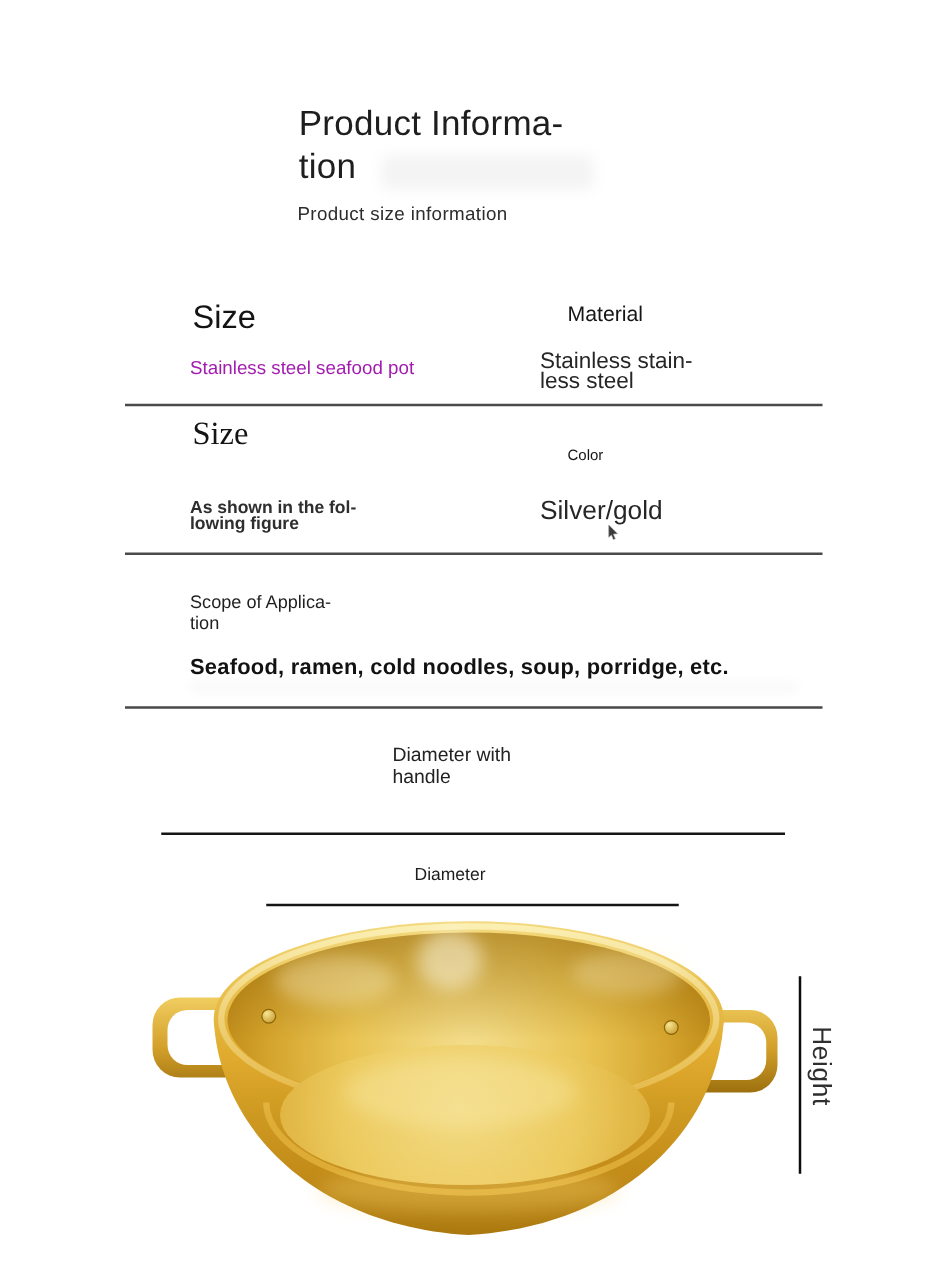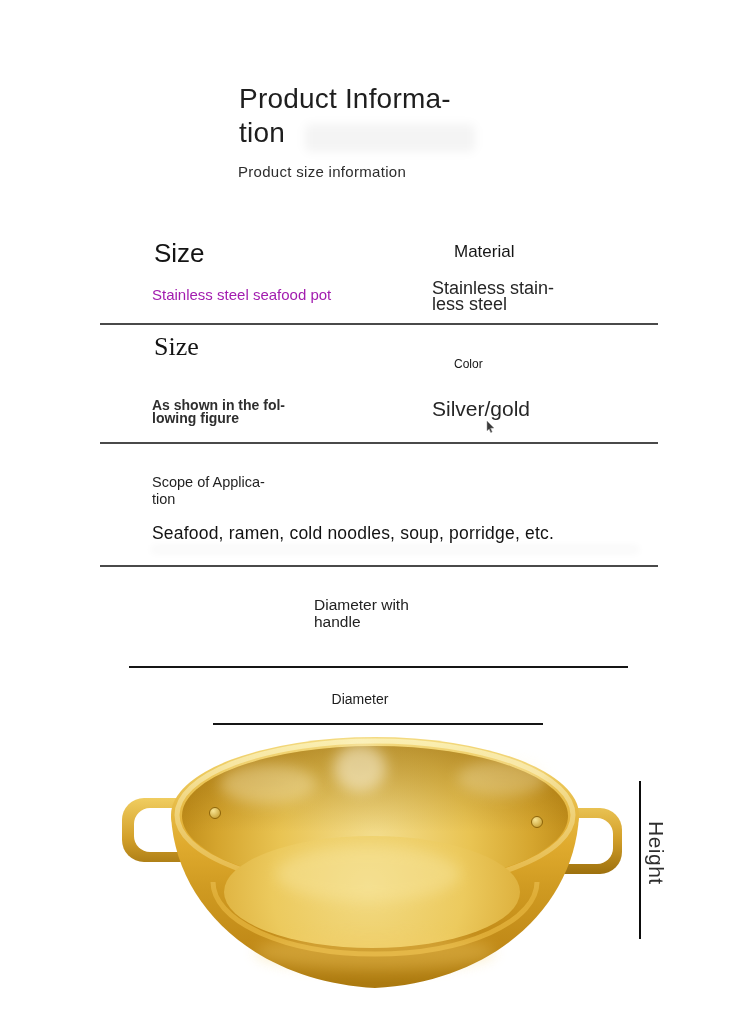--- a/index.html
+++ b/index.html
@@ -83,21 +83,21 @@
   <svg width="9" height="12" viewBox="0 0 9 12">
     <path d="M1,0 L8,7 L4.6,7.2 L6.2,11 L4.7,11.6 L3.2,7.9 L1,9.8 Z" fill="#3a3a3a" stroke="#9a9a9a" stroke-width="0.5"></path>
   </svg>
 </div>
 <div class="abs divider" style="top:442px;"></div>
 
 <div class="abs scope-lbl" style="left:152px;top:474px;width:180px;">
   <div>Scope of Applica-</div>
   <div>tion</div>
 </div>
-<div class="abs scope-val" style="left:152px;top:523px;">Seafood, ramen, cold noodles, soup, porridge, etc.</div>
+<div class="abs scope-val" style="left:152px;top:523px;font-weight:bold;">Seafood, ramen, cold noodles, soup, porridge, etc.</div>
 <div class="abs divider" style="top:565px;"></div>
 
 <div class="abs dwh-label">
   <div>Diameter with</div>
   <div>handle</div>
 </div>
 <div class="abs dline1"></div>
 <div class="abs diameter-label">Diameter</div>
 <div class="abs dline2"></div>
 

